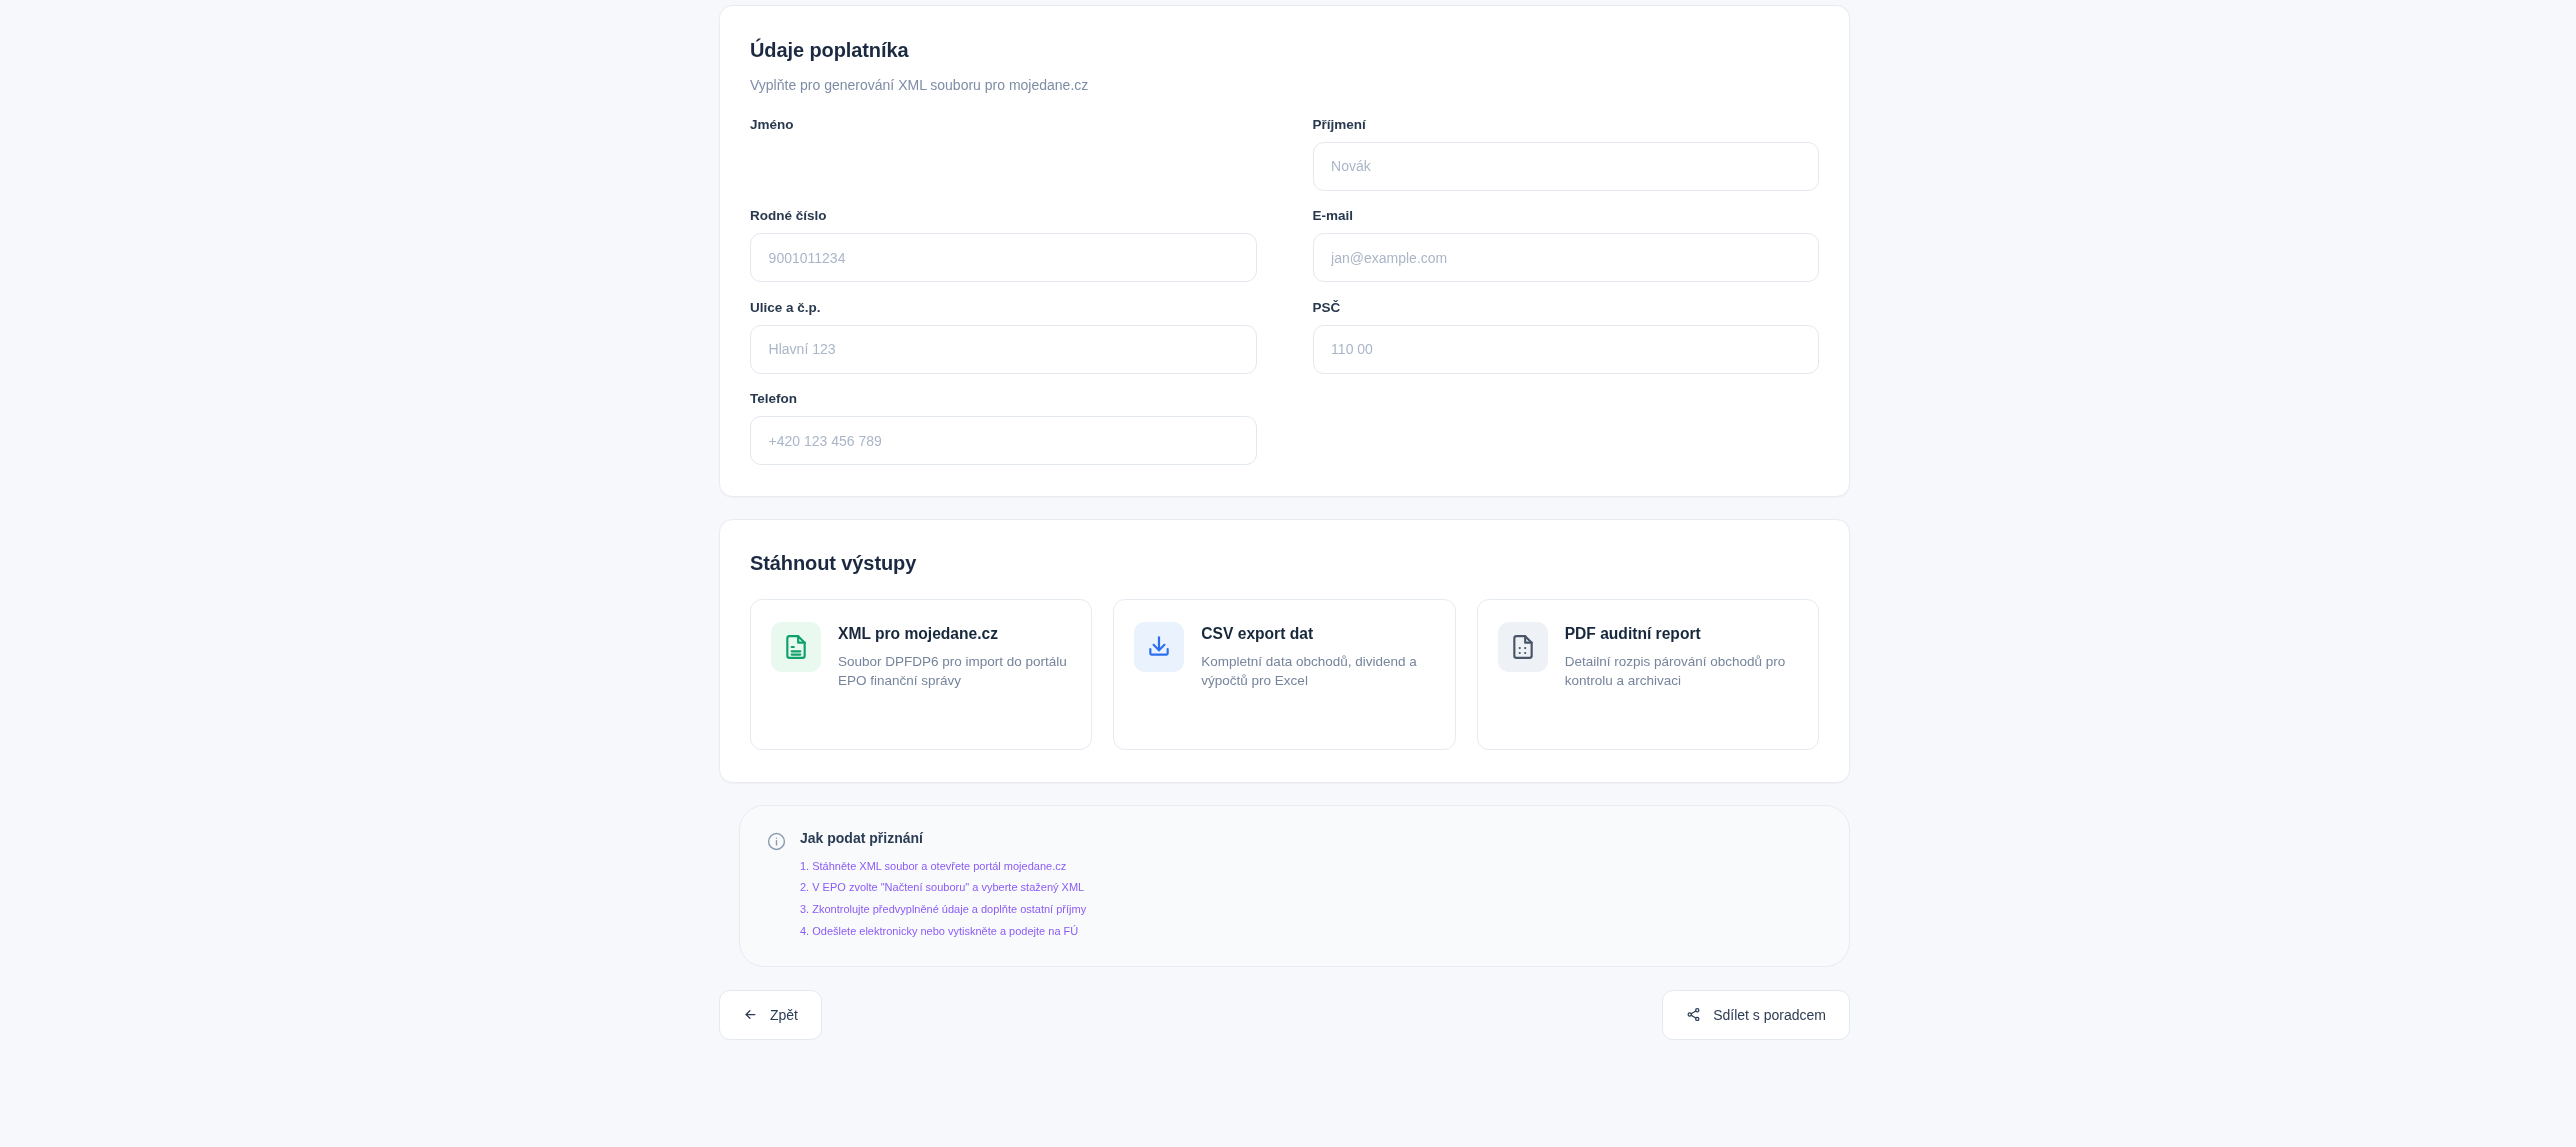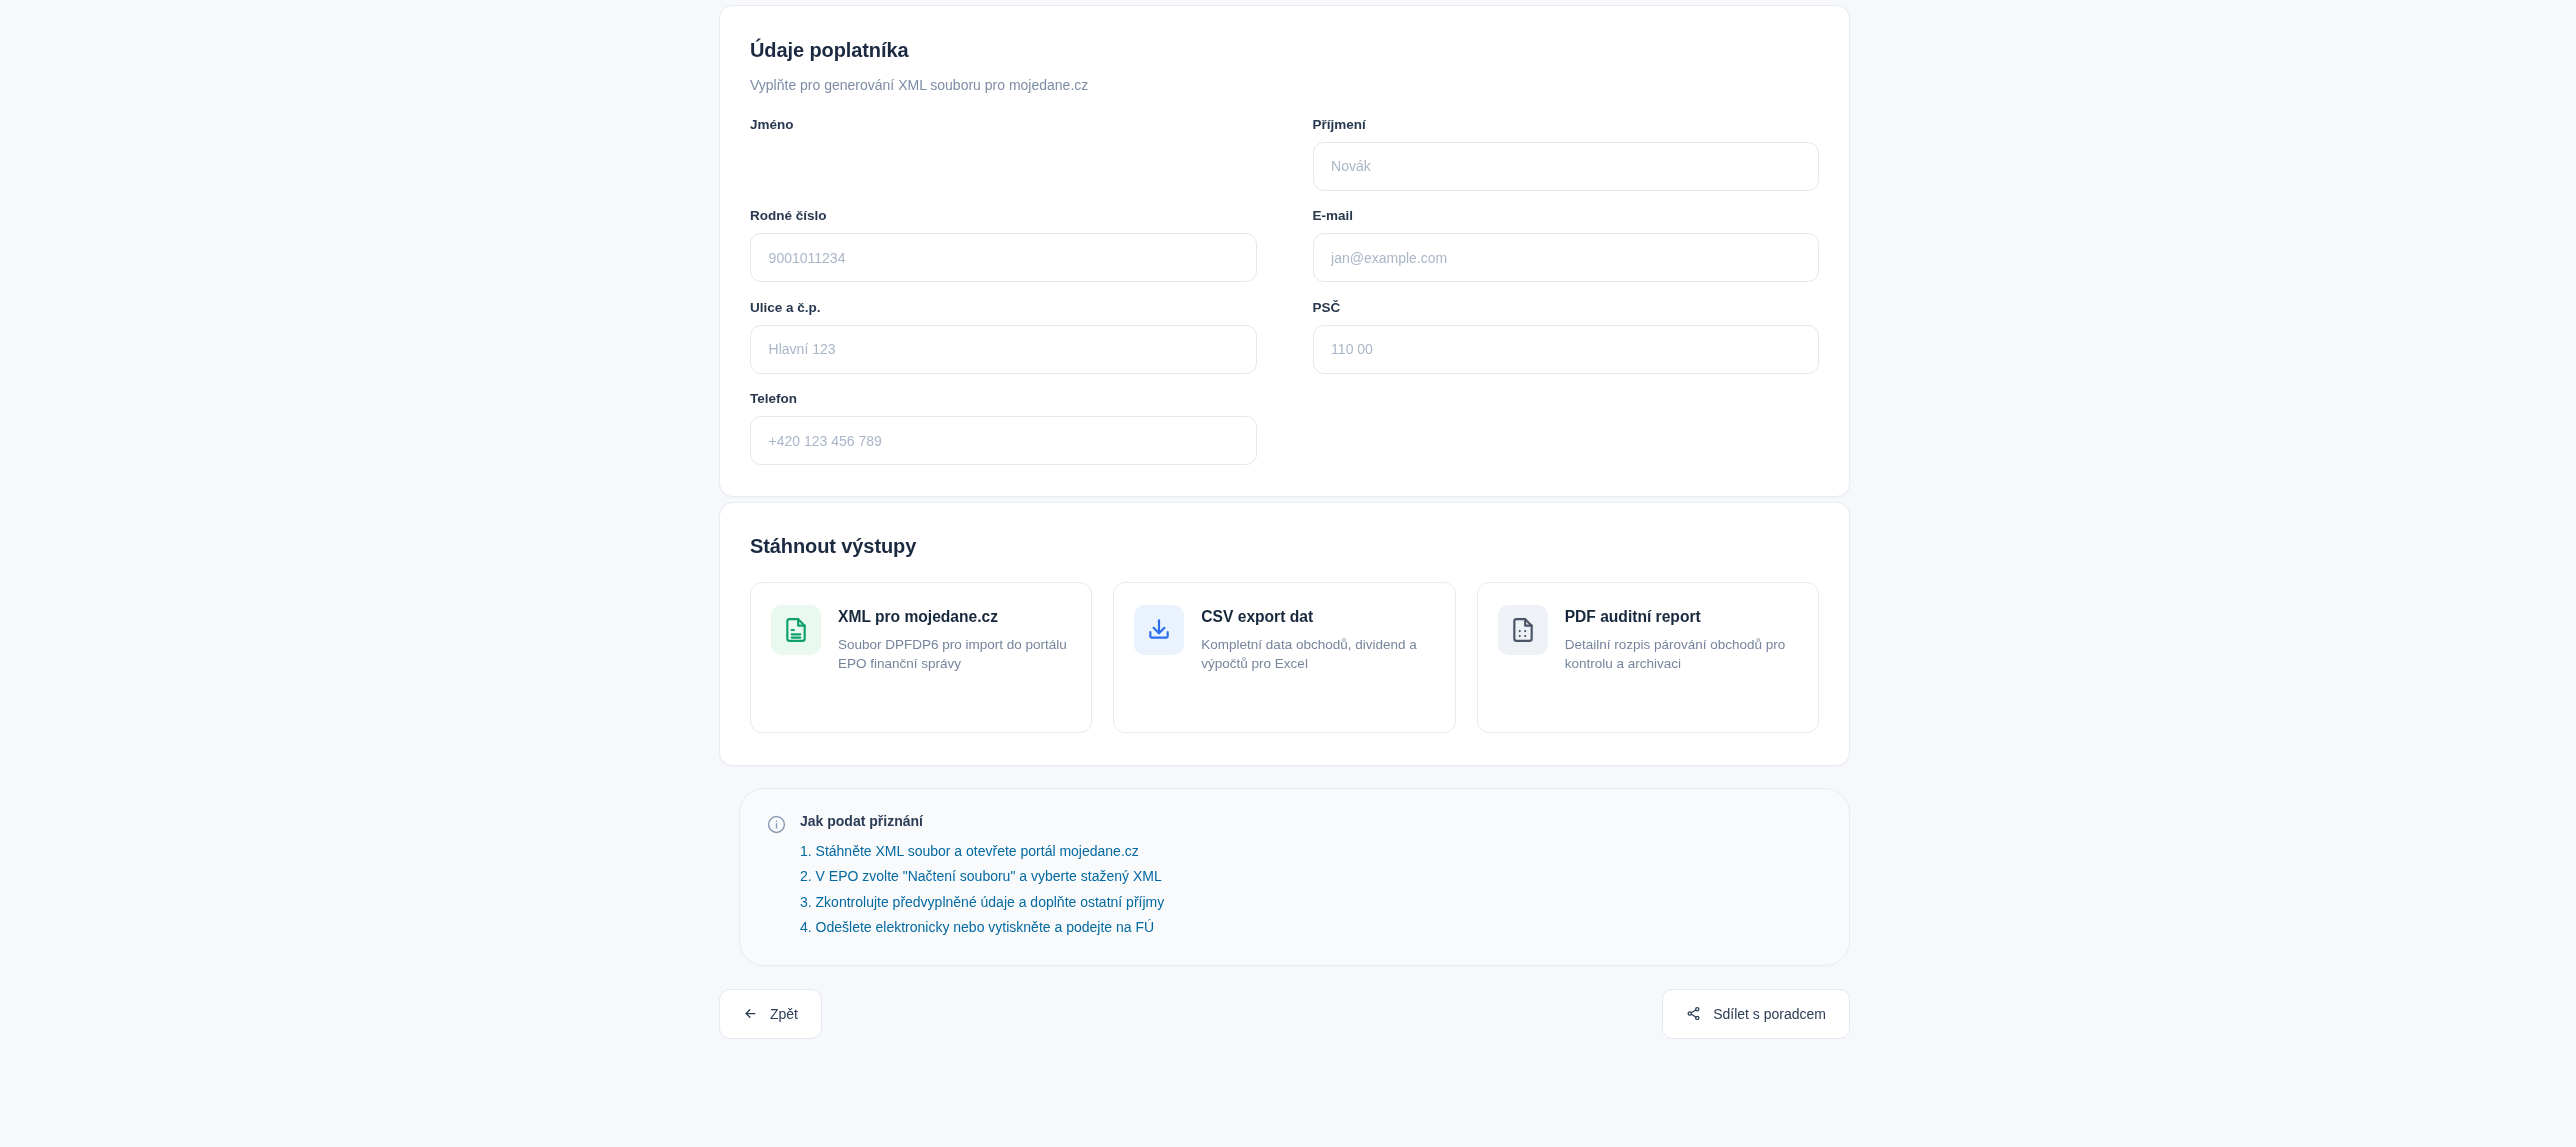--- a/index.html
+++ b/index.html
@@ -83,21 +83,21 @@
     color: #28394f;
     background: #ffffff;
     border: 0.7px solid #e3e8ef;
     border-radius: 10.8px;
     outline: none;
   }
   .field-input::placeholder { color: #aab6c8; }
 
   
   .card-downloads {
-    margin-top: 5px;
+    margin-top: 22px;
     padding: 31px 30px 32px 30px;
   }
 
   .downloads-grid {
     margin-top: 24px;
     display: grid;
     grid-template-columns: repeat(3, 1fr);
     gap: 21px;
   }
 
@@ -168,22 +168,22 @@
   }
 
   .info-steps {
     margin-top: 11.5px;
     display: flex;
     flex-direction: column;
     gap: 7.4px;
   }
 
   .info-step {
-    font-size: 14px;
-    color: #0369a1;
+    font-size: 11px;
+    color: #8b5cf6;
     line-height: 1.3;
   }
 
   
   .footer {
     margin-top: 23px;
     display: flex;
     justify-content: space-between;
     align-items: center;
   }

